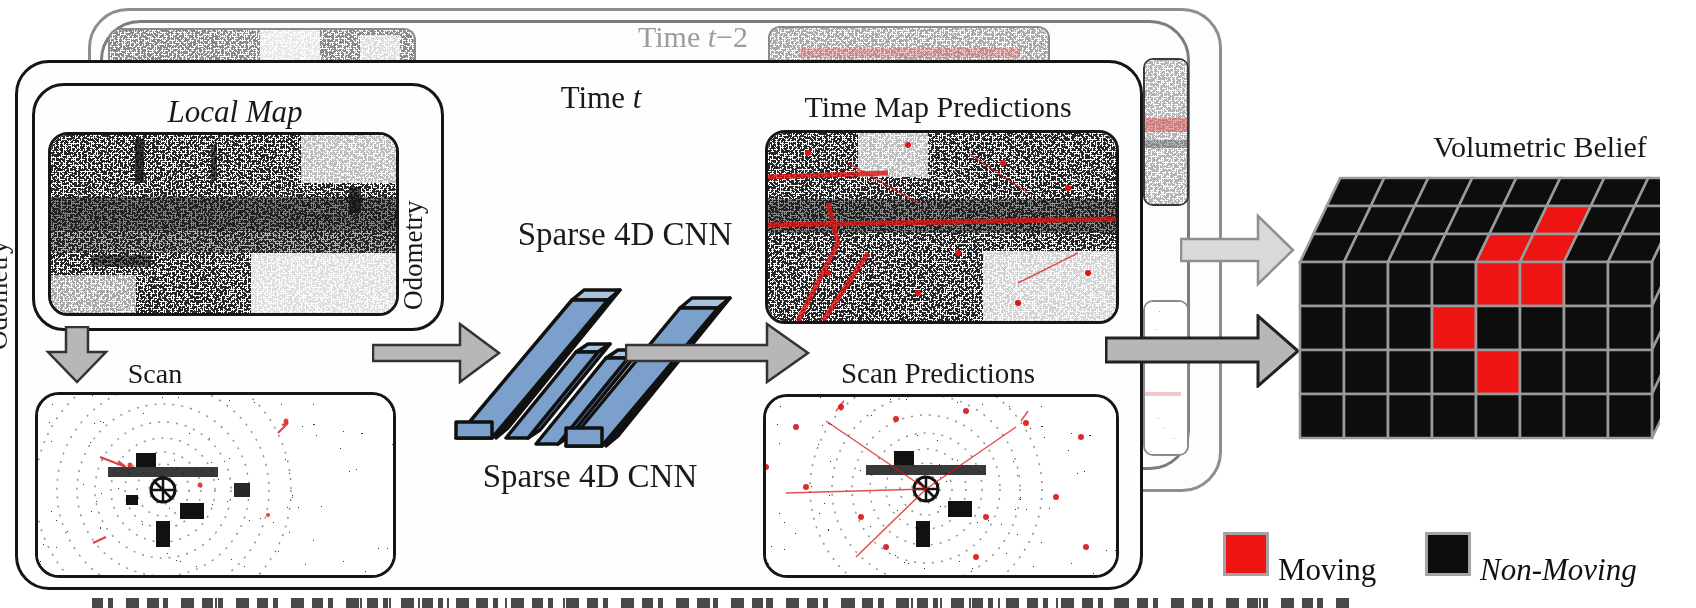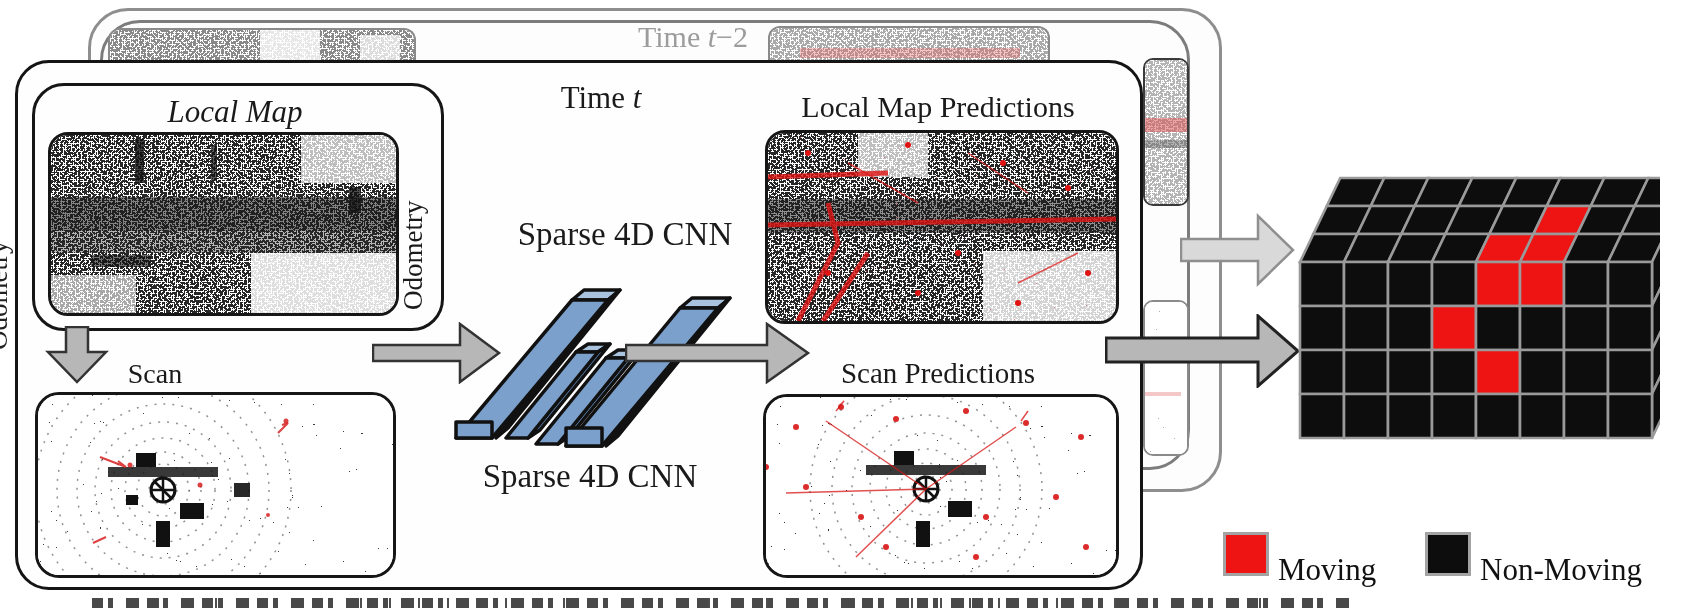--- a/index.html
+++ b/index.html
@@ -192,21 +192,21 @@
     </g>
   </svg>
 
   <div class="title" style="left:495px;top:216px;width:260px;font-size:33px;">Sparse 4D CNN</div>
   <div class="title" style="left:460px;top:458px;width:260px;font-size:33px;">Sparse 4D CNN</div>
 
   <svg class="abs" style="left:625px;top:322px;" width="186" height="62" viewBox="0 0 186 62">
     <polygon points="1,23 142,23 142,2 183,31 142,60 142,39 1,39" fill="#b7b7b7" stroke="#333" stroke-width="2.5"></polygon>
   </svg>
 
-  <div class="title" style="left:763px;top:90px;width:350px;font-size:30px;">Local Map Predictions</div>
+  <div class="title" style="left:763px;top:90px;width:350px;font-size:30px;">Time Map Predictions</div>
   <div class="panel" style="left:765px;top:130px;width:348px;height:188px;">
     <svg width="348" height="188" viewBox="0 0 348 188" preserveAspectRatio="none">
       <rect width="348" height="188" fill="#fff"></rect>
       <rect width="348" height="188" filter="url(#noiseDense)"></rect>
       <rect y="66" width="348" height="34" fill="#1c1c1c" opacity="0.5"></rect>
       <rect x="215" y="118" width="133" height="70" fill="#fff" opacity="0.8"></rect>
       <rect x="90" y="0" width="70" height="44" fill="#fff" opacity="0.7"></rect>
       <rect width="348" height="188" filter="url(#noiseRed)" opacity="0.8"></rect>
       <g stroke="#e01212" stroke-width="5" opacity="0.8" fill="none">
         <line x1="0" y1="92" x2="348" y2="86"></line>
@@ -284,20 +284,21 @@
     </svg>
   </div>
 
   <svg class="abs" style="left:1180px;top:213px;" width="116" height="74" viewBox="0 0 116 74">
     <polygon points="1,26 78,26 78,3 113,37 78,71 78,48 1,48" fill="#d9d9d9" stroke="#8f8f8f" stroke-width="2.5"></polygon>
   </svg>
   <svg class="abs" style="left:1105px;top:314px;" width="196" height="74" viewBox="0 0 196 74">
     <polygon points="1,24 153,24 153,2 193,37 153,72 153,48 1,48" fill="#b7b7b7" stroke="#222" stroke-width="3"></polygon>
   </svg>
 
+  <div class="title" style="left:1390px;top:130px;width:300px;font-size:30px;">Volumetric Belief</div>
   <svg id="cube-svg" class="abs" style="left:1280px;top:160px;" width="416" height="290" viewBox="0 0 416 290">
       <polygon points="46.8,46.0 90.8,46.0 104.2,18.0 60.2,18.0" fill="#0d0d0d" stroke="#9a9a9a" stroke-width="2.6"></polygon>
       <polygon points="90.8,46.0 134.8,46.0 148.2,18.0 104.2,18.0" fill="#0d0d0d" stroke="#9a9a9a" stroke-width="2.6"></polygon>
       <polygon points="134.8,46.0 178.8,46.0 192.2,18.0 148.2,18.0" fill="#0d0d0d" stroke="#9a9a9a" stroke-width="2.6"></polygon>
       <polygon points="178.8,46.0 222.8,46.0 236.2,18.0 192.2,18.0" fill="#0d0d0d" stroke="#9a9a9a" stroke-width="2.6"></polygon>
       <polygon points="222.8,46.0 266.8,46.0 280.2,18.0 236.2,18.0" fill="#0d0d0d" stroke="#9a9a9a" stroke-width="2.6"></polygon>
       <polygon points="266.8,46.0 310.8,46.0 324.2,18.0 280.2,18.0" fill="#0d0d0d" stroke="#9a9a9a" stroke-width="2.6"></polygon>
       <polygon points="310.8,46.0 354.8,46.0 368.2,18.0 324.2,18.0" fill="#0d0d0d" stroke="#9a9a9a" stroke-width="2.6"></polygon>
       <polygon points="354.8,46.0 398.8,46.0 412.2,18.0 368.2,18.0" fill="#0d0d0d" stroke="#9a9a9a" stroke-width="2.6"></polygon>
       <polygon points="33.4,74.0 77.4,74.0 90.8,46.0 46.8,46.0" fill="#0d0d0d" stroke="#9a9a9a" stroke-width="2.6"></polygon>
@@ -358,16 +359,16 @@
       <polygon points="152.0,234.0 196.0,234.0 196.0,278.0 152.0,278.0" fill="#0d0d0d" stroke="#9a9a9a" stroke-width="2.6"></polygon>
       <polygon points="196.0,234.0 240.0,234.0 240.0,278.0 196.0,278.0" fill="#0d0d0d" stroke="#9a9a9a" stroke-width="2.6"></polygon>
       <polygon points="240.0,234.0 284.0,234.0 284.0,278.0 240.0,278.0" fill="#0d0d0d" stroke="#9a9a9a" stroke-width="2.6"></polygon>
       <polygon points="284.0,234.0 328.0,234.0 328.0,278.0 284.0,278.0" fill="#0d0d0d" stroke="#9a9a9a" stroke-width="2.6"></polygon>
       <polygon points="328.0,234.0 372.0,234.0 372.0,278.0 328.0,278.0" fill="#0d0d0d" stroke="#9a9a9a" stroke-width="2.6"></polygon>
     </svg>
 
   <div id="legend-moving-swatch" class="legend-swatch" style="left: 1223px; top: 532px; background: rgb(238, 20, 20);"></div>
   <div class="legend-label" style="left:1278px;top:532px;">Moving</div>
   <div id="legend-nonmoving-swatch" class="legend-swatch" style="left: 1425px; top: 532px; background: rgb(13, 13, 13);"></div>
-  <div class="legend-label" style="left:1480px;top:532px;">Non-Moving</div>
+  <div class="legend-label" style="left:1480px;top:532px;font-style:italic;">Non-Moving</div>
 
   <div class="caption-strip"></div>
 </div>
 
 </body></html>

